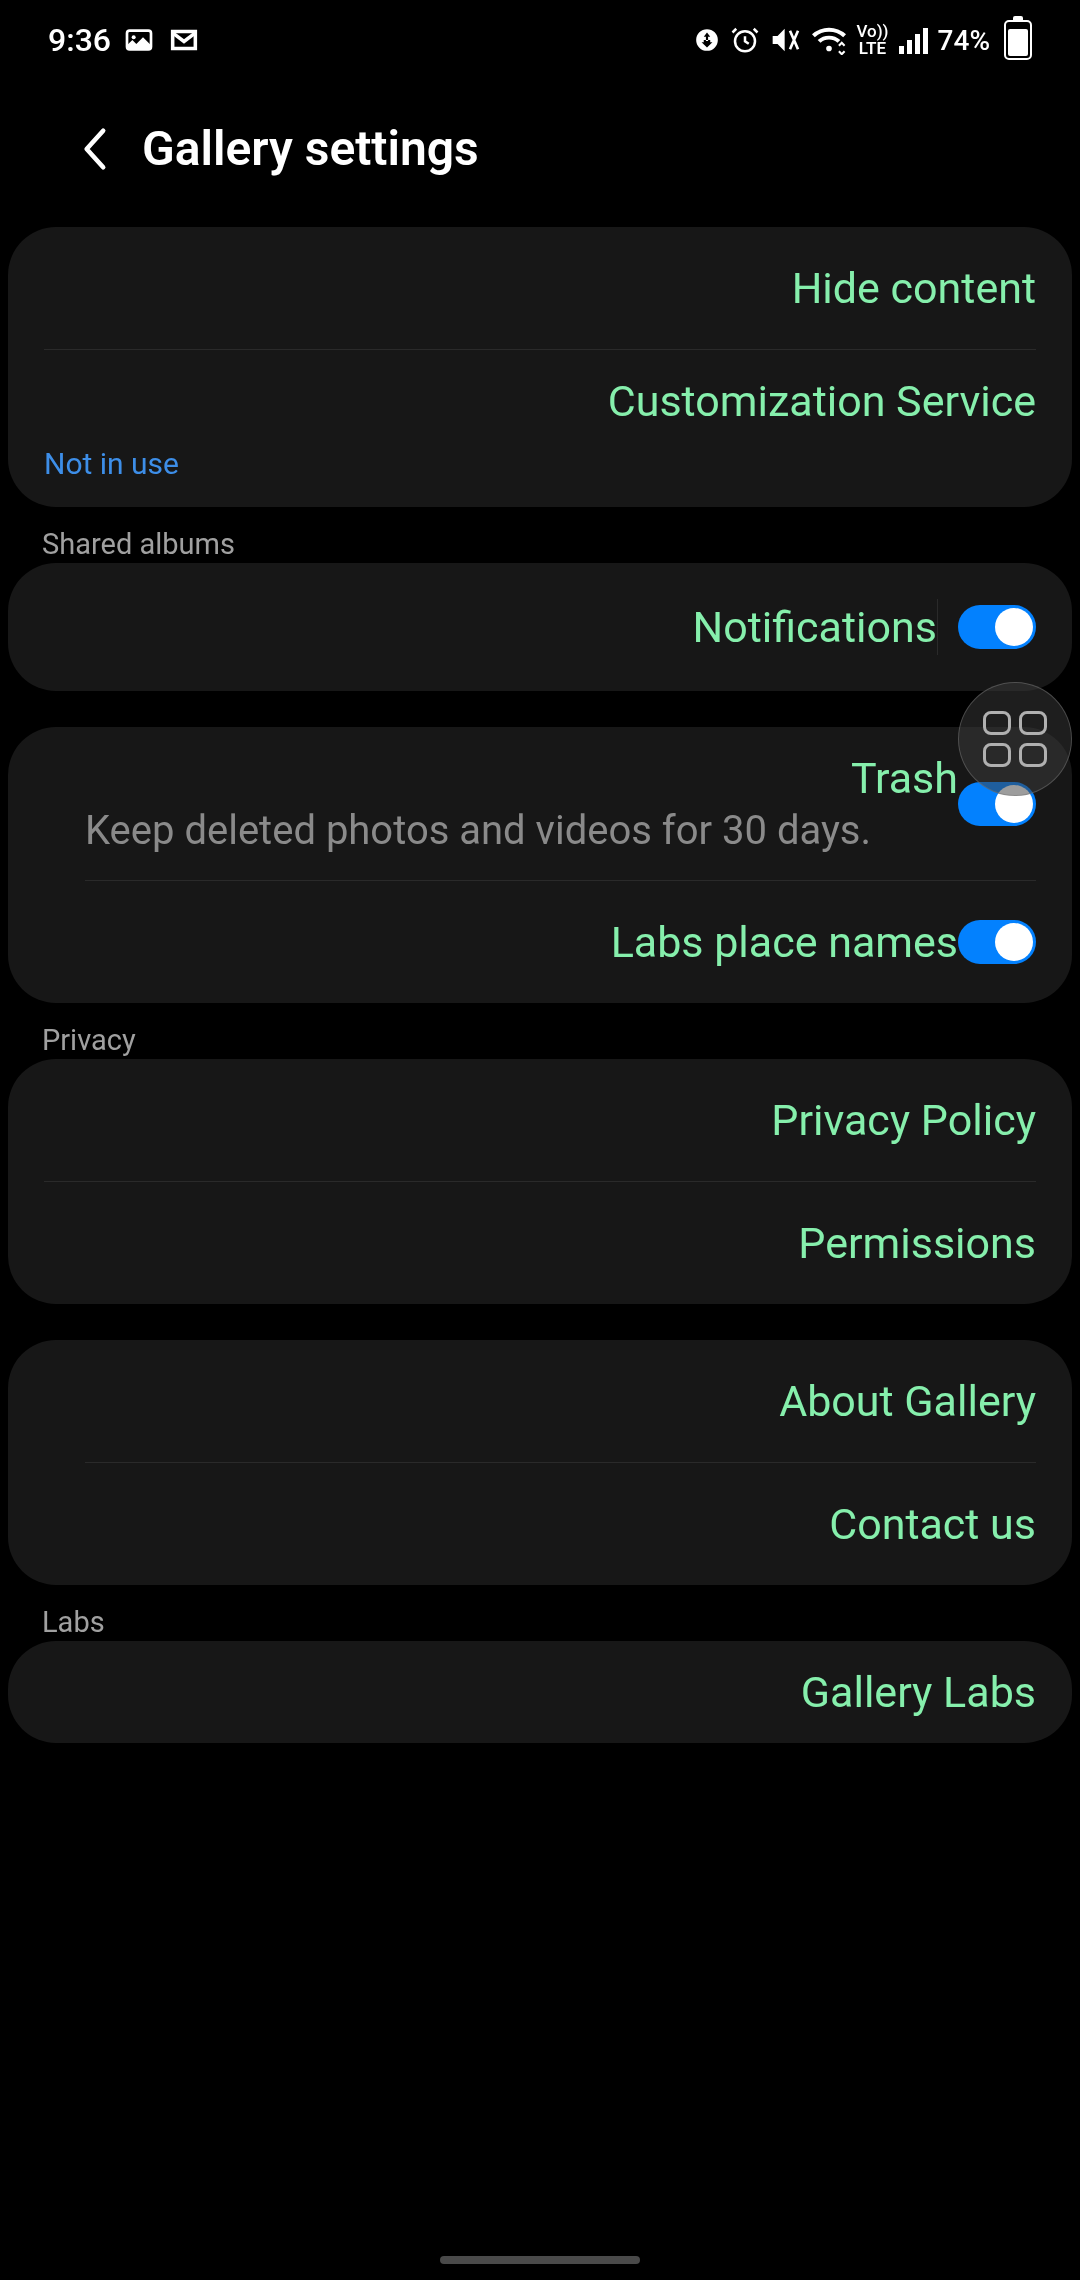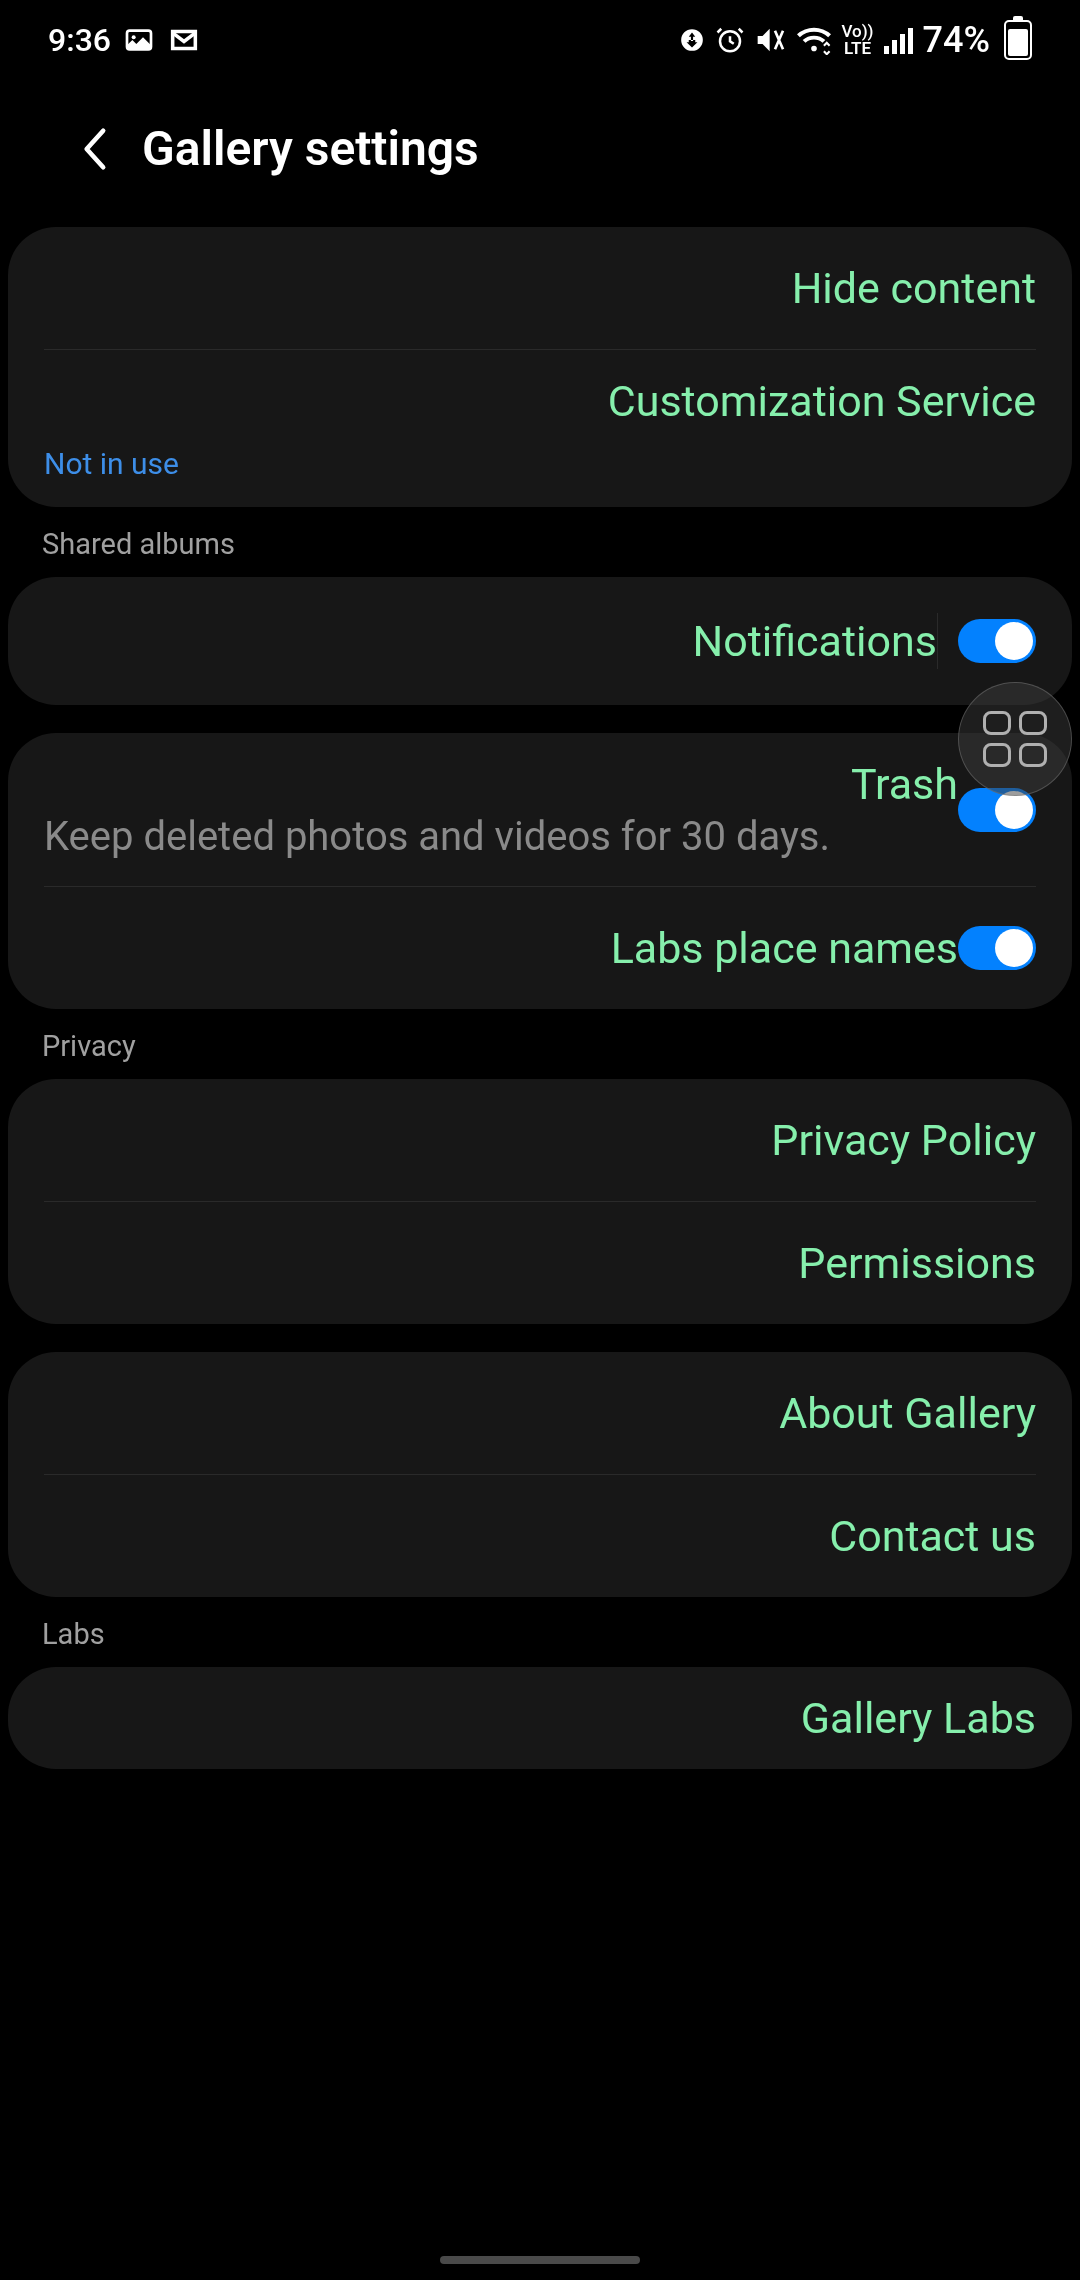--- a/index.html
+++ b/index.html
@@ -63,35 +63,36 @@
       justify-content: center;
       cursor: pointer;
     }
     
     .page-title {
       font-size: 48px;
       font-weight: 600;
     }
     
     .section-header {
-      padding: 20px 42px 16px;
+      padding: 20px 42px 2px;
       color: #a0a0a0;
       font-size: 29px;
       border-radius: 24px;
     }
     
     .card {
       background: #171717;
       margin: 0 8px;
       border-radius: 48px;
       overflow: hidden;
     }
     
     .card + .card {
-      margin-top: 28px;
+      margin-top: 36px;
+      padding-left: 41px;
     }
     
     .setting-item {
       display: flex;
       align-items: center;
       justify-content: space-between;
       padding: 36px 36px;
       cursor: pointer;
     }
     
@@ -290,21 +291,21 @@
     <span class="lte-icon">
       <span>Vo))</span>
       <span style="font-weight:600">LTE</span>
     </span>
     <span class="signal-icon">
       <span class="signal-bar" style="height:8px"></span>
       <span class="signal-bar" style="height:14px"></span>
       <span class="signal-bar" style="height:20px"></span>
       <span class="signal-bar" style="height:26px"></span>
     </span>
-    <span style="font-size:36px">74%</span>
+    <span style="font-size:28px">74%</span>
     <span class="battery-icon"></span>
   </div>
 </div>
 
 <div class="header">
   <div class="back-button">
     <svg width="28" height="44" viewBox="0 0 14 24" fill="none">
       <path d="M12 2L3 12l9 10" stroke="white" stroke-width="2.5" stroke-linecap="round" stroke-linejoin="round"></path>
     </svg>
   </div>

